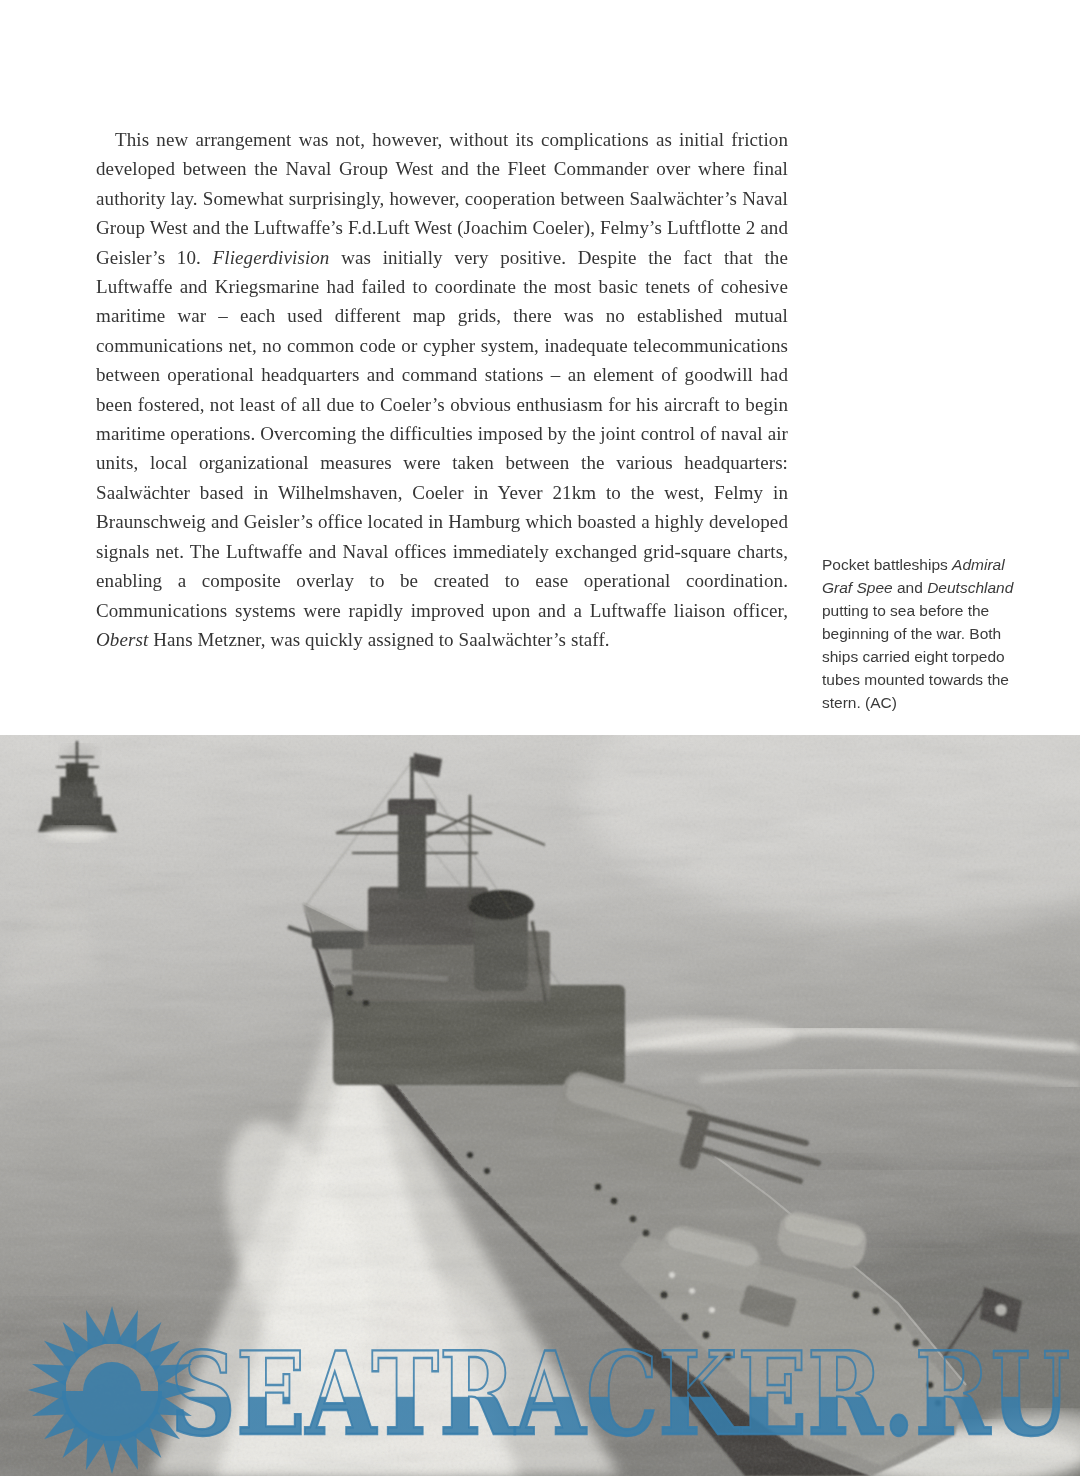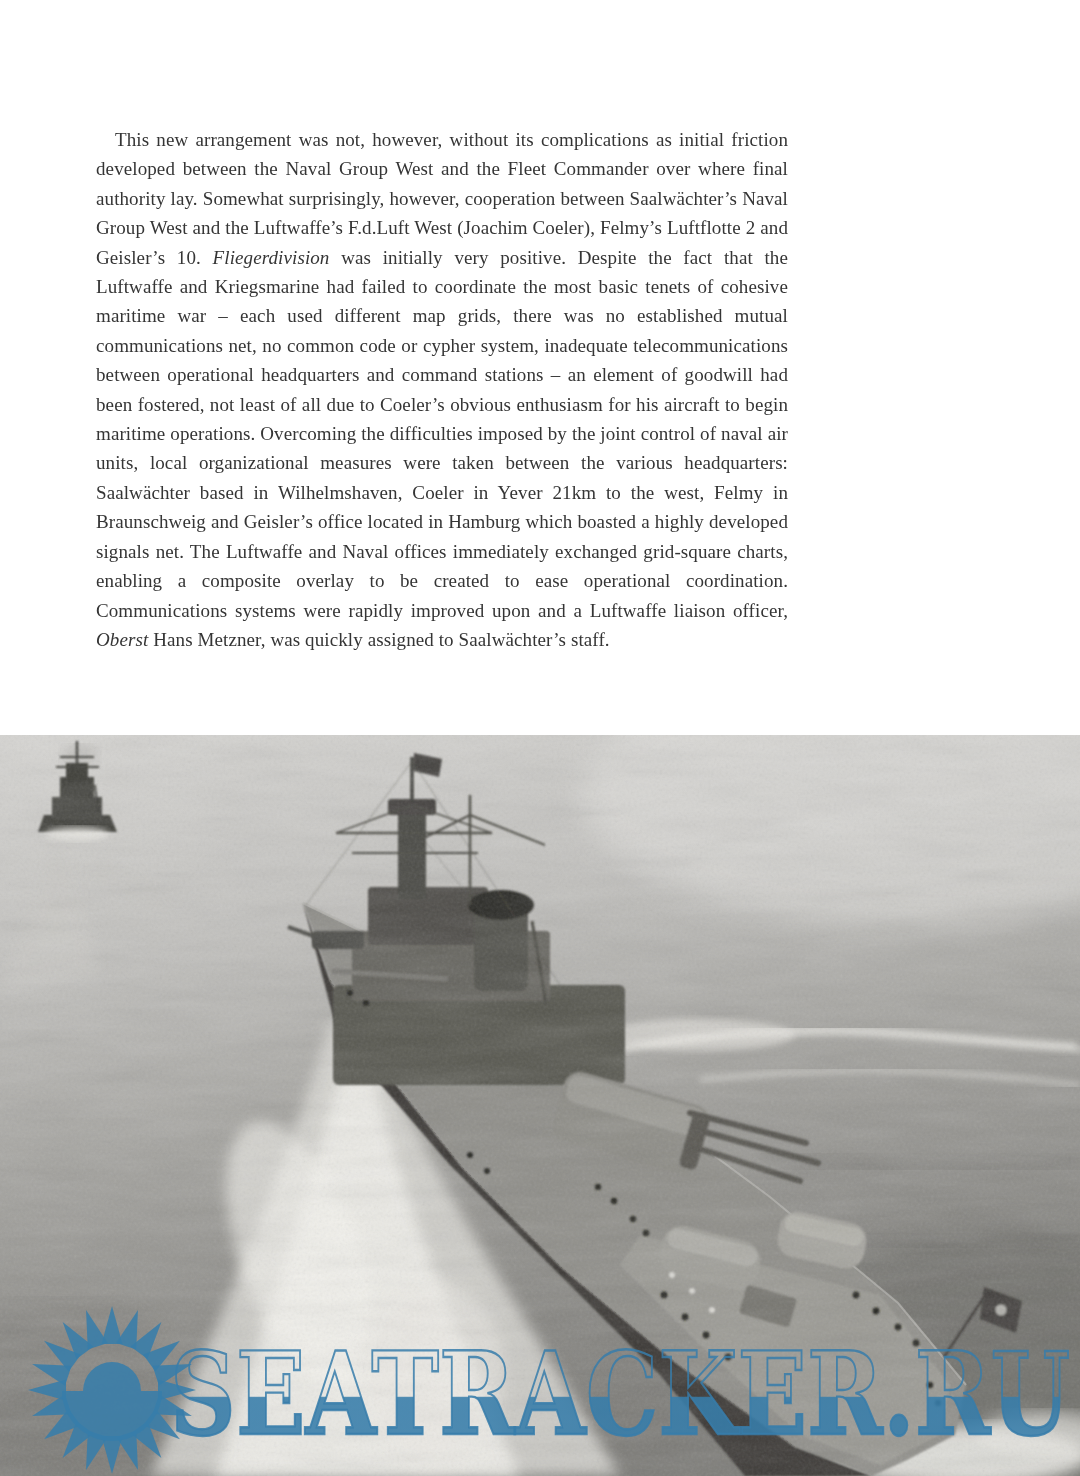--- a/index.html
+++ b/index.html
@@ -24,20 +24,21 @@
   }
   .photo svg{display:block;}
 </style>
 </head>
 <body>
 
 <div class="page">
 
   <p class="main-text"><span>This new arrangement was not, however, without its complications as initial friction developed between the Naval Group West and the Fleet Commander over where final authority lay. Somewhat surprisingly, however, cooperation between Saalwächter’s Naval Group West and the Luftwaffe’s F.d.Luft West (Joachim Coeler), Felmy’s Luftflotte 2 and Geisler’s 10. </span><span class="it">Fliegerdivision</span><span> was initially very positive. Despite the fact that the Luftwaffe and Kriegsmarine had failed to coordinate the most basic tenets of cohesive maritime war – each used different map grids, there was no established mutual communications net, no common code or cypher system, inadequate telecommunications between operational headquarters and command stations – an element of goodwill had been fostered, not least of all due to Coeler’s obvious enthusiasm for his aircraft to begin maritime operations. Overcoming the difficulties imposed by the joint control of naval air units, local organizational measures were taken between the various headquarters: Saalwächter based in Wilhelmshaven, Coeler in Yever 21km to the west, Felmy in Braunschweig and Geisler’s office located in Hamburg which boasted a highly developed signals net. The Luftwaffe and Naval offices immediately exchanged grid-square charts, enabling a composite overlay to be created to ease operational coordination. Communications systems were rapidly improved upon and a Luftwaffe liaison officer, </span><span class="it">Oberst</span><span> Hans Metzner, was quickly assigned to Saalwächter’s staff.</span></p>
 
+  <p class="caption"><span>Pocket battleships </span><span class="it">Admiral Graf Spee</span><span> and </span><span class="it">Deutschland</span><span> putting to sea before the beginning of the war. Both ships carried eight torpedo tubes mounted towards the stern. (AC)</span></p>
 
   <div class="photo">
     <svg width="1080" height="741" viewBox="0 0 1080 741">
       <defs>
         <linearGradient id="sea" x1="0" y1="0" x2="0.25" y2="1">
           <stop offset="0" stop-color="#d7d6d3"></stop>
           <stop offset="0.3" stop-color="#c2c1be"></stop>
           <stop offset="0.55" stop-color="#a5a4a0"></stop>
           <stop offset="0.8" stop-color="#8b8a86"></stop>
           <stop offset="1" stop-color="#7b7a76"></stop>

